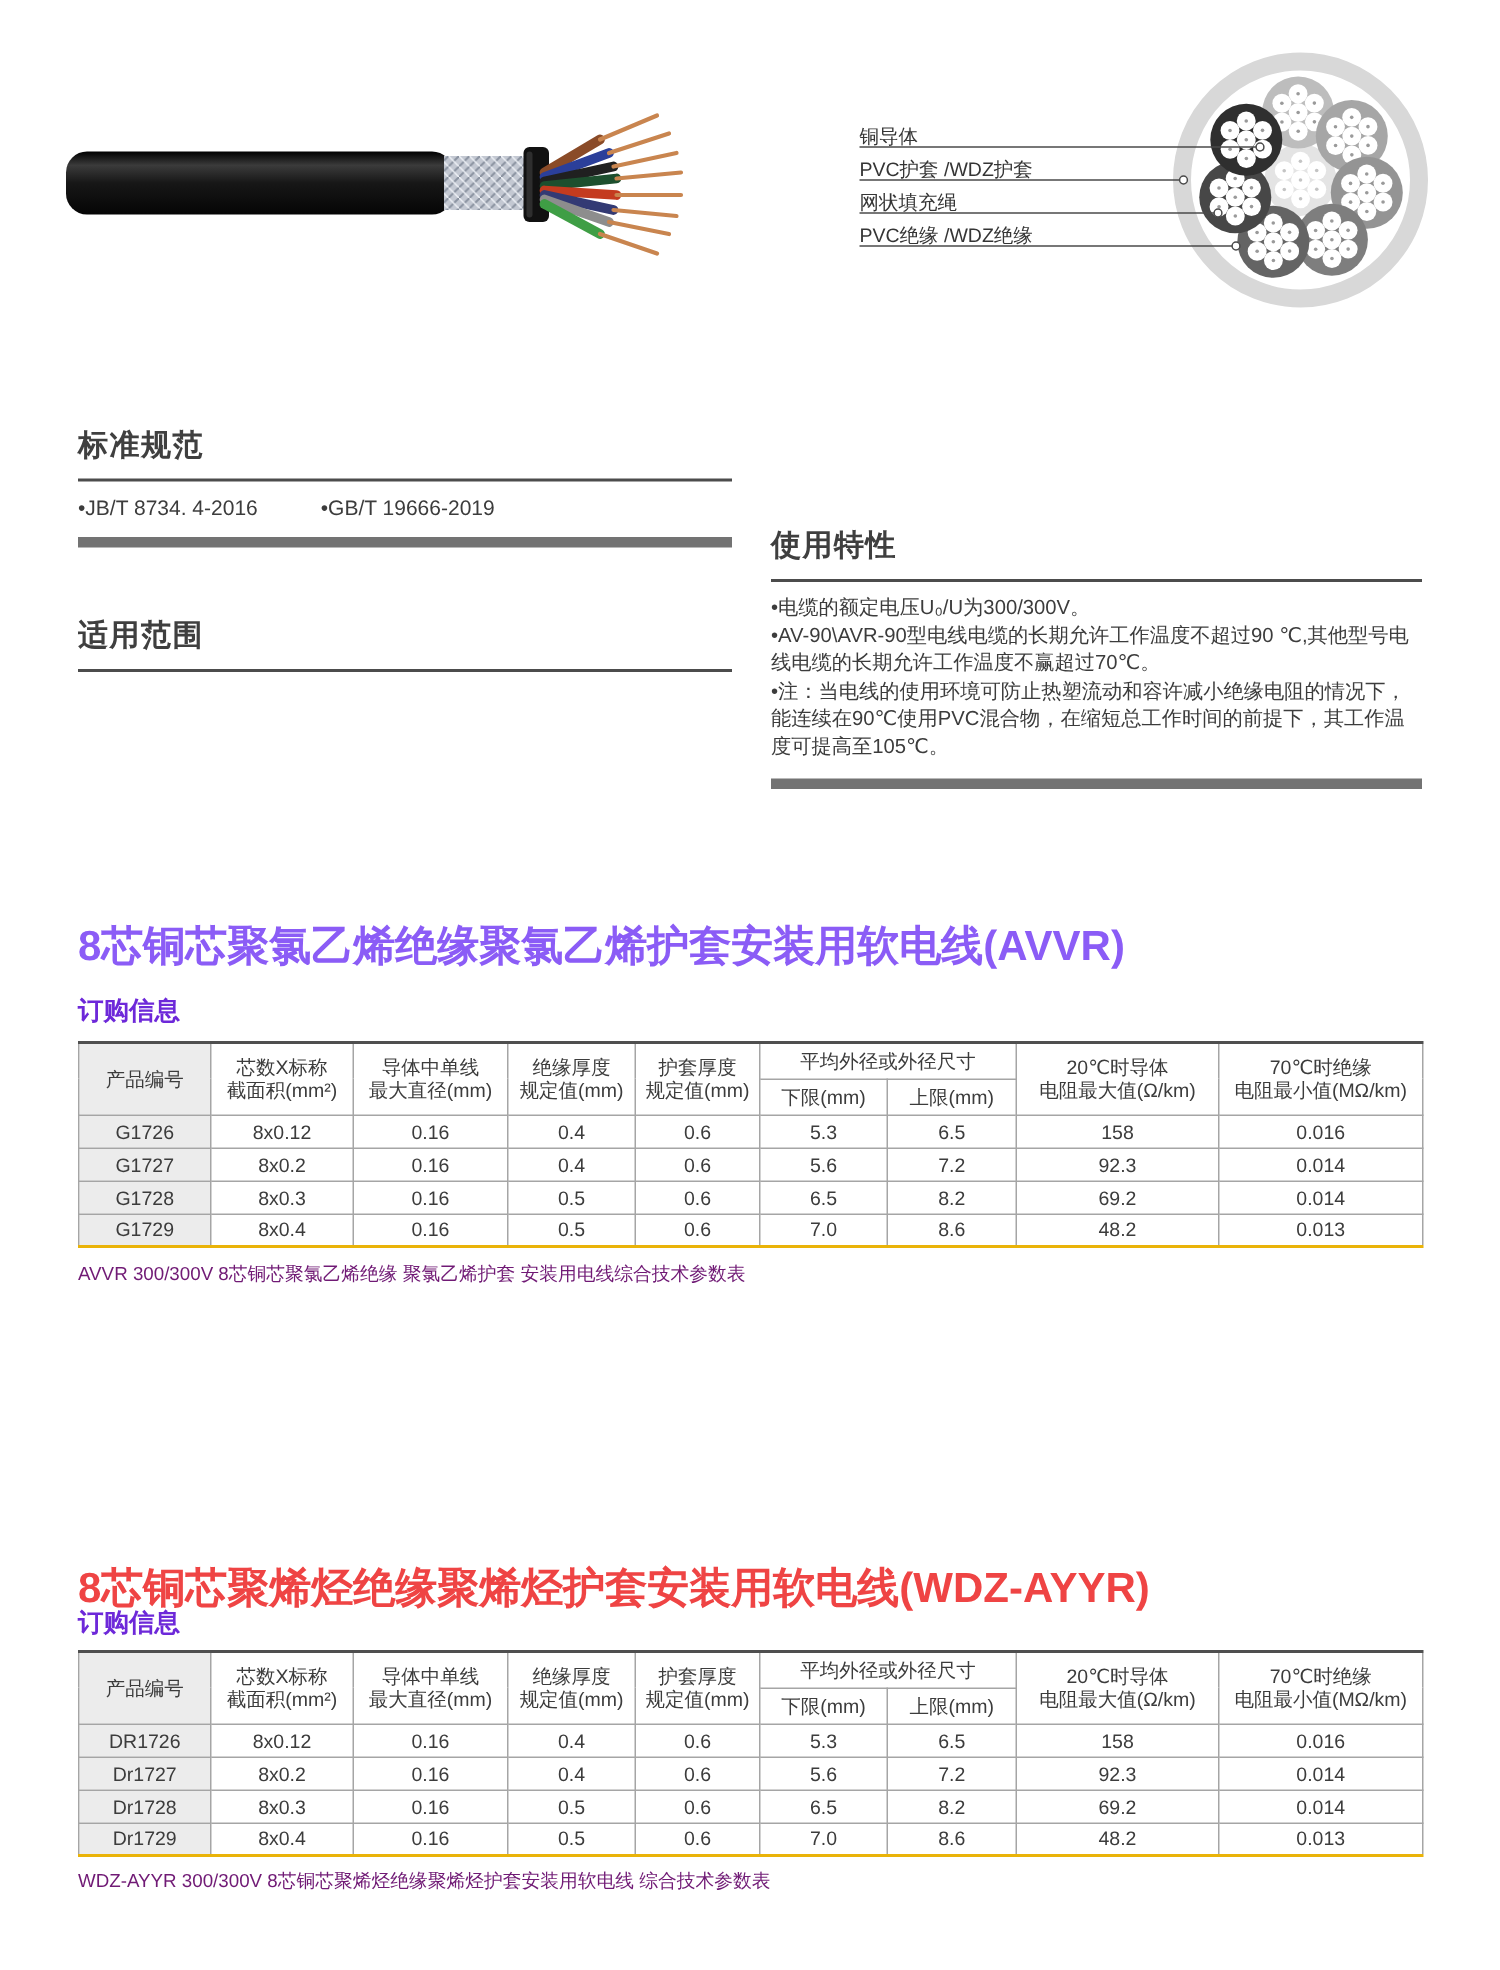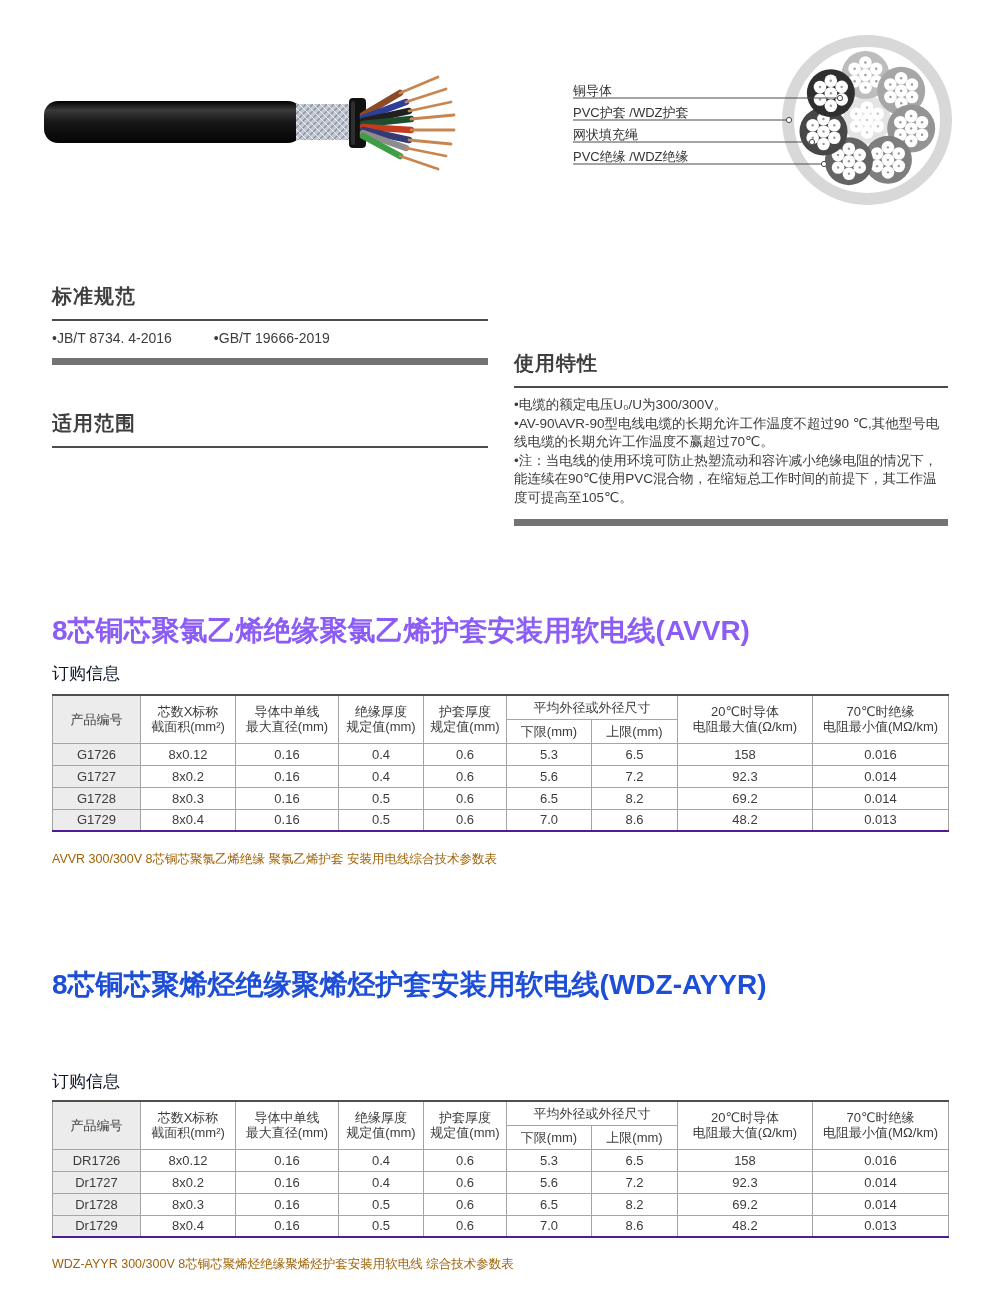--- a/index.html
+++ b/index.html
@@ -14,27 +14,27 @@
     font-size:20px;font-weight:600;color:#3f3f3f;margin:0;
     padding-bottom:9px;border-bottom:2px solid #4c4c4c;letter-spacing:1px;
   }
   .thin-rule{border-bottom:7px solid #737373;}
   .std-row{display:flex;gap:42px;font-size:14px;padding:9px 0 12px 0;}
   .scope-text{font-size:14px;line-height:21px;margin:10px 0 0 0;padding-bottom:13px;}
   .usage-list{list-style:none;margin:8px 0 0 0;padding:0 0 12px 0;font-size:13.5px;line-height:18.5px;}
   .usage-list li{margin:0;}
   
   .prod-title{font-size:28px;font-weight:600;margin:0;line-height:1.2;}
-  .order-sub{font-size:17px;font-weight:400;color:#0f172a;margin:0;}
-  .tbl-caption{font-size:12.5px;color:#a16207;margin-top:10px;}
+  .order-sub{font-size:17px;font-weight:700;color:#6d28d9;margin:0;}
+  .tbl-caption{font-size:12.5px;color:#701a75;}
   
   table.spec{
     border-collapse:collapse;table-layout:fixed;width:896px;
     font-size:13px;color:#3c3c3c;
-    border-top:2px solid #4f4f4f;border-bottom:2px solid #4c1d95;
+    border-top:2px solid #4f4f4f;border-bottom:2px solid #eab308;
   }
   table.spec th,table.spec td{
     border:1px solid #a5a5a5;text-align:center;vertical-align:middle;
     font-weight:400;padding:1px 0;overflow:hidden;white-space:nowrap;
   }
   table.spec thead{border-bottom:1px solid #6e6e6e;}
   table.spec thead tr{height:24px;}
   table.spec tbody tr{height:22px;}
   table.spec thead div{line-height:15px;}
   col.first{background:#ececec;}
@@ -378,21 +378,21 @@
         <td>0.6</td>
         <td>7.0</td>
         <td>8.6</td>
         <td>48.2</td>
         <td>0.013</td>
       </tr>
     </tbody>
 </table>
 <div class="tbl-caption abs" style="left:52px;top:841px;">AVVR 300/300V 8芯铜芯聚氯乙烯绝缘 聚氯乙烯护套 安装用电线综合技术参数表</div>
 
-<h1 class="prod-title abs" style="left: 52px; top: 968px; width: 900px; color: #1d4ed8;">8芯铜芯聚烯烃绝缘聚烯烃护套安装用软电线(WDZ-AYYR)</h1>
+<h1 class="prod-title abs" style="left: 52px; top: 1042px; width: 900px; color: #ef4444;">8芯铜芯聚烯烃绝缘聚烯烃护套安装用软电线(WDZ-AYYR)</h1>
 <div class="order-sub abs" style="left:52px;top:1070px;">订购信息</div>
 
 <table class="spec abs" style="left:52px;top:1100px;">
   <colgroup>
     <col class="first" style="width:88px;">
       <col style="width:95px;">
       <col style="width:103px;">
     <col style="width:85px;">
       <col style="width:83px;">
       <col style="width:85px;">

